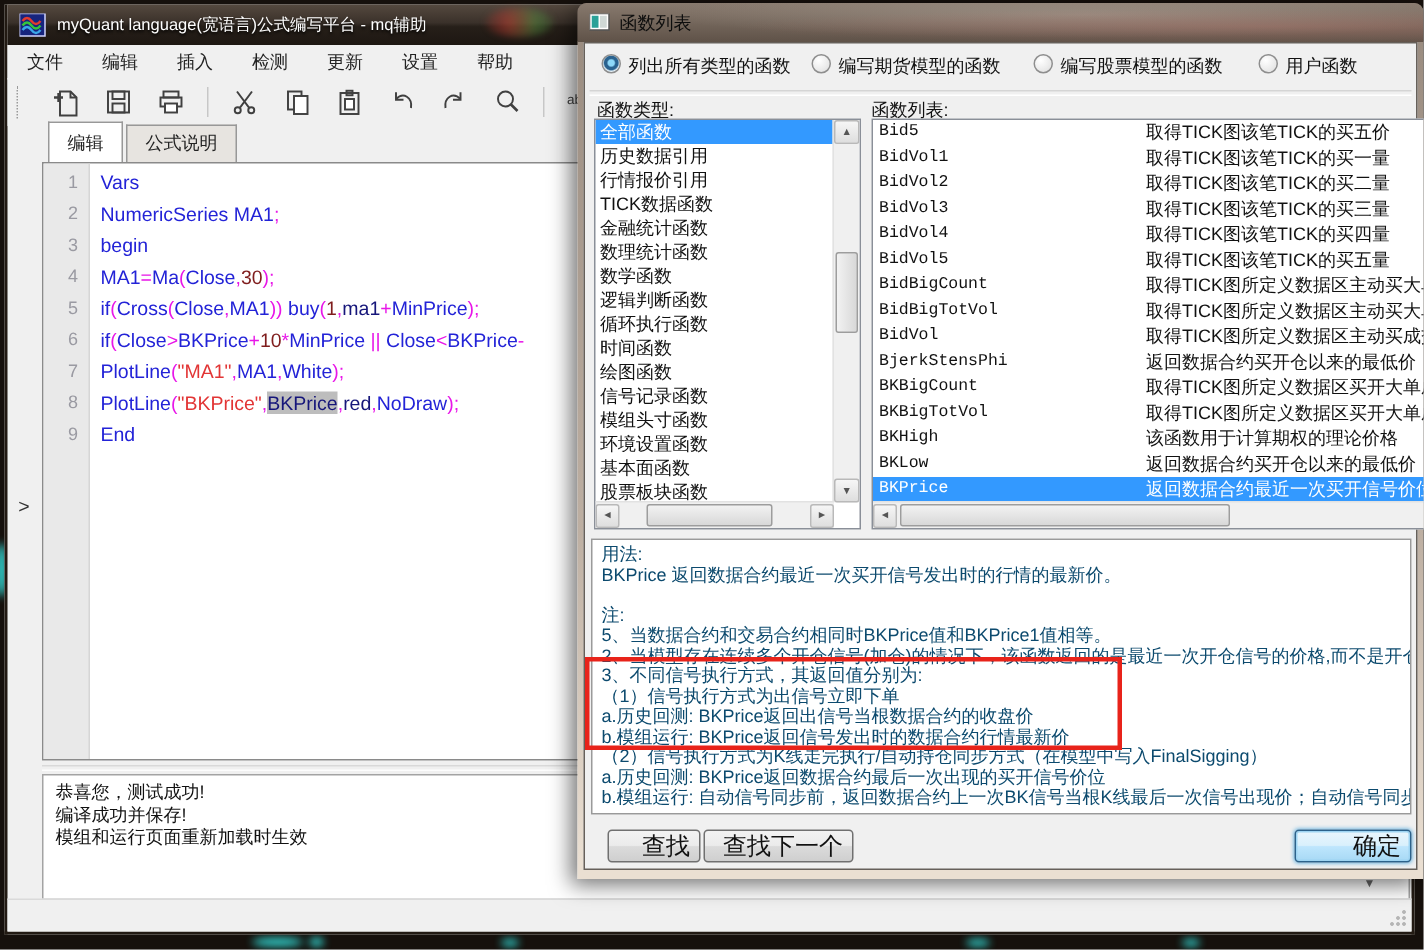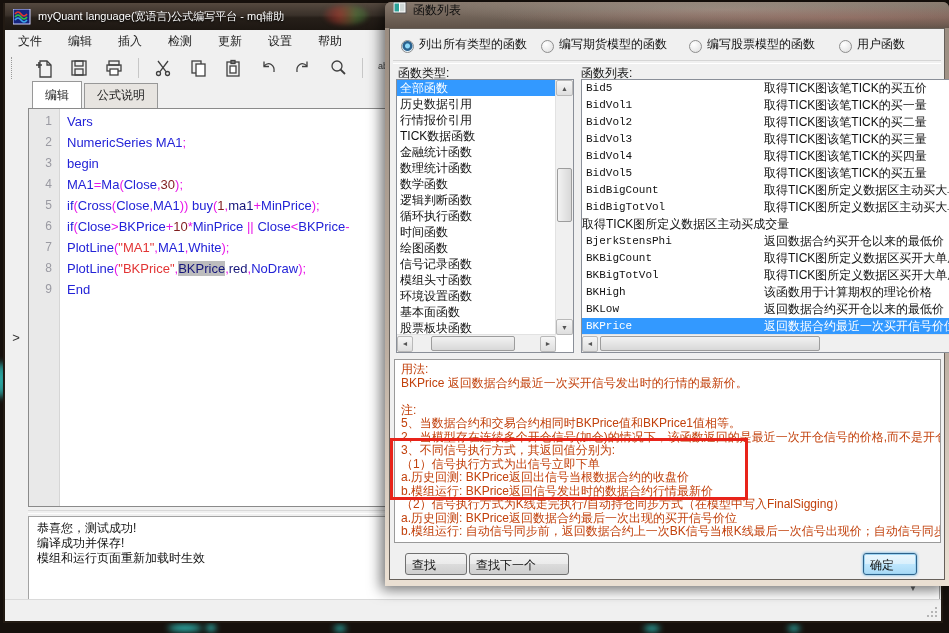--- a/index.html
+++ b/index.html
@@ -52,29 +52,29 @@
                radial-gradient(circle at 6px 10px,#b5b5b5 1px,transparent 1.5px),
                radial-gradient(circle at 10px 10px,#b5b5b5 1px,transparent 1.5px),
                radial-gradient(circle at 6px 6px,#b5b5b5 1px,transparent 1.5px),
                radial-gradient(circle at 10px 6px,#b5b5b5 1px,transparent 1.5px),
                radial-gradient(circle at 10px 2px,#b5b5b5 1px,transparent 1.5px)}
   
   #dialog{position:absolute;left:385px;top:2px;width:564px;height:584px;
     border-radius:6px 6px 0 0;box-sizing:border-box;padding:26px 4px 6px 4px;
     background:linear-gradient(180deg,#6e6058 0px,#574b42 25px,#9b8d81 26px,#bdafa2 60%,#eadfd2 98%);
     box-shadow:-4px 4px 14px rgba(0,0,0,.55)}
-  #dialog-titlebar{position:absolute;left:0;top:0;right:0;height:26px;display:flex;
+  #dialog-titlebar{position:absolute;left:0;top:0;right:0;height:26px;display:flex;align-items:center;
     border-radius:6px 6px 0 0;color:#0d0d0d;font-size:12px;
     background:radial-gradient(ellipse at 82% 60%,rgba(190,120,110,.35),transparent 55%),
                radial-gradient(ellipse at 60% 30%,rgba(230,220,210,.25),transparent 60%),
                linear-gradient(180deg,#887a6e,#5f5248)}
   #dialog-client{position:relative;width:100%;height:100%;background:#f0f0f0;
     border:1px solid #66605a;box-sizing:border-box;font-size:12px;color:#111}
   .radio-row{position:absolute;left:0;top:5px;right:0;height:22px}
-  .radio{position:absolute;display:flex;align-items:flex-end;gap:5px;cursor:default}
+  .radio{position:absolute;display:flex;align-items:flex-start;gap:5px;cursor:default}
   .rdot{width:13px;height:13px;border-radius:50%;box-sizing:border-box;border:1px solid #8e8e8e;
     background:radial-gradient(circle at 35% 30%,#fff,#ddd)}
   .rdot.on{background:radial-gradient(circle at 50% 45%,#8ed8f8 0 2px,#2a628f 3px 4.5px,#e8f4fb 5.5px)}
   #radio-divider{position:absolute;left:3px;right:3px;top:31px;height:2px;
     border-top:1px solid #d5d5d5;border-bottom:1px solid #fff}
   .panel-label{position:absolute;top:36px;font-size:12px;color:#111}
   .listbox{position:absolute;top:50px;height:274px;background:#fff;border:1px solid #8a8f98;box-sizing:border-box;overflow:hidden}
   #type-list{left:6px;width:178px}
   #func-list{left:191px;width:415px}
   .tl-item{height:16px;line-height:16px;padding-left:3px;white-space:nowrap;overflow:hidden}
@@ -87,24 +87,24 @@
   .hsb{position:absolute;left:0;right:0;bottom:0;height:17px;background:#f0f0f0;border-top:1px solid #e2e2e2;display:flex;align-items:center}
   .sb-btn{width:16px;height:16px;flex:none;display:flex;align-items:center;justify-content:center;
     font-size:7px;color:#555;background:linear-gradient(#f6f6f6,#dedede);border:1px solid #b9b9b9;box-sizing:border-box;border-radius:2px}
   .vsb .sb-btn{width:100%;height:16px}
   .sb-vthumb{position:absolute;left:1px;right:1px;height:52px;border:1px solid #9d9d9d;border-radius:2px;
     background:linear-gradient(90deg,#f2f2f2,#d8d8d8)}
   .sb-hthumb{height:13px;border:1px solid #9d9d9d;border-radius:2px;background:linear-gradient(#f2f2f2,#d8d8d8)}
   
   #desc-panel{position:absolute;left:4px;top:330px;width:547px;height:184px;background:#fff;
     border:1px solid #9a9a9a;box-sizing:border-box;padding:3px 6px;overflow:hidden}
-  .desc-line{height:13.5px;line-height:13.5px;white-space:pre;font-size:12px;color:#c2410c}
+  .desc-line{height:13.5px;line-height:13.5px;white-space:pre;font-size:12px;color:#0c4a6e}
   #red-box{position:absolute;left:0px;top:409px;width:352px;height:56px;border:3px solid #e8231a;z-index:6}
   
-  .w7btn{position:absolute;top:524px;height:22px;font-size:12px;color:#111;text-align:left;line-height:20px;
+  .w7btn{position:absolute;top:524px;height:22px;font-size:16px;color:#111;text-align:right;line-height:20px;
     border:1px solid #707070;border-radius:3px;box-sizing:border-box;cursor:pointer;
     background:linear-gradient(#f2f2f2,#ebebeb 48%,#dbdbdb 52%,#cfcfcf)}
   .w7btn.default{border-color:#2c628b;box-shadow:0 0 0 1px #9ed4f2 inset,0 0 3px #4fa8de;
     background:linear-gradient(#eaf6fd,#d9f0fc 48%,#bee6fd 52%,#a7d9f5)}
 </style>
 </head>
 <body>
 
 <div class="glow" style="left:-3px;top:362px;width:8px;height:36px"></div>
 <div class="glow" style="left:168px;top:625px;width:34px;height:6px"></div>
@@ -361,20 +361,21 @@
           </div>
           <div class="fl-row">
      <span class="fl-name">BidBigCount</span>
      <span class="fl-desc">取得TICK图所定义数据区主动买大单数</span>
           </div>
           <div class="fl-row">
      <span class="fl-name">BidBigTotVol</span>
      <span class="fl-desc">取得TICK图所定义数据区主动买大单量</span>
           </div>
           <div class="fl-row">
+     <span class="fl-name">BidVol</span>
      <span class="fl-desc">取得TICK图所定义数据区主动买成交量</span>
           </div>
           <div class="fl-row">
      <span class="fl-name">BjerkStensPhi</span>
      <span class="fl-desc">返回数据合约买开仓以来的最低价</span>
           </div>
           <div class="fl-row">
      <span class="fl-name">BKBigCount</span>
      <span class="fl-desc">取得TICK图所定义数据区买开大单成交</span>
           </div>
@@ -414,15 +415,15 @@
         <div class="desc-line">a.历史回测: BKPrice返回出信号当根数据合约的收盘价</div>
         <div class="desc-line">b.模组运行: BKPrice返回信号发出时的数据合约行情最新价</div>
         <div class="desc-line">（2）信号执行方式为K线走完执行/自动持仓同步方式（在模型中写入FinalSigging）</div>
         <div class="desc-line">a.历史回测: BKPrice返回数据合约最后一次出现的买开信号价位</div>
         <div class="desc-line">b.模组运行: 自动信号同步前，返回数据合约上一次BK信号当根K线最后一次信号出现价；自动信号同步</div>
       </div>
     <div id="red-box" style="border-color: rgb(232, 35, 26);"></div>
 
     <button class="w7btn" style="left:15px;width:62px">查找</button>
     <button class="w7btn" style="left:79px;width:100px">查找下一个</button>
-    <button class="w7btn default" style="left:473px;width:54px">确定</button>
+    <button class="w7btn default" style="left:473px;width:78px">确定</button>
   </div>
 </div>
 
 </body></html>

